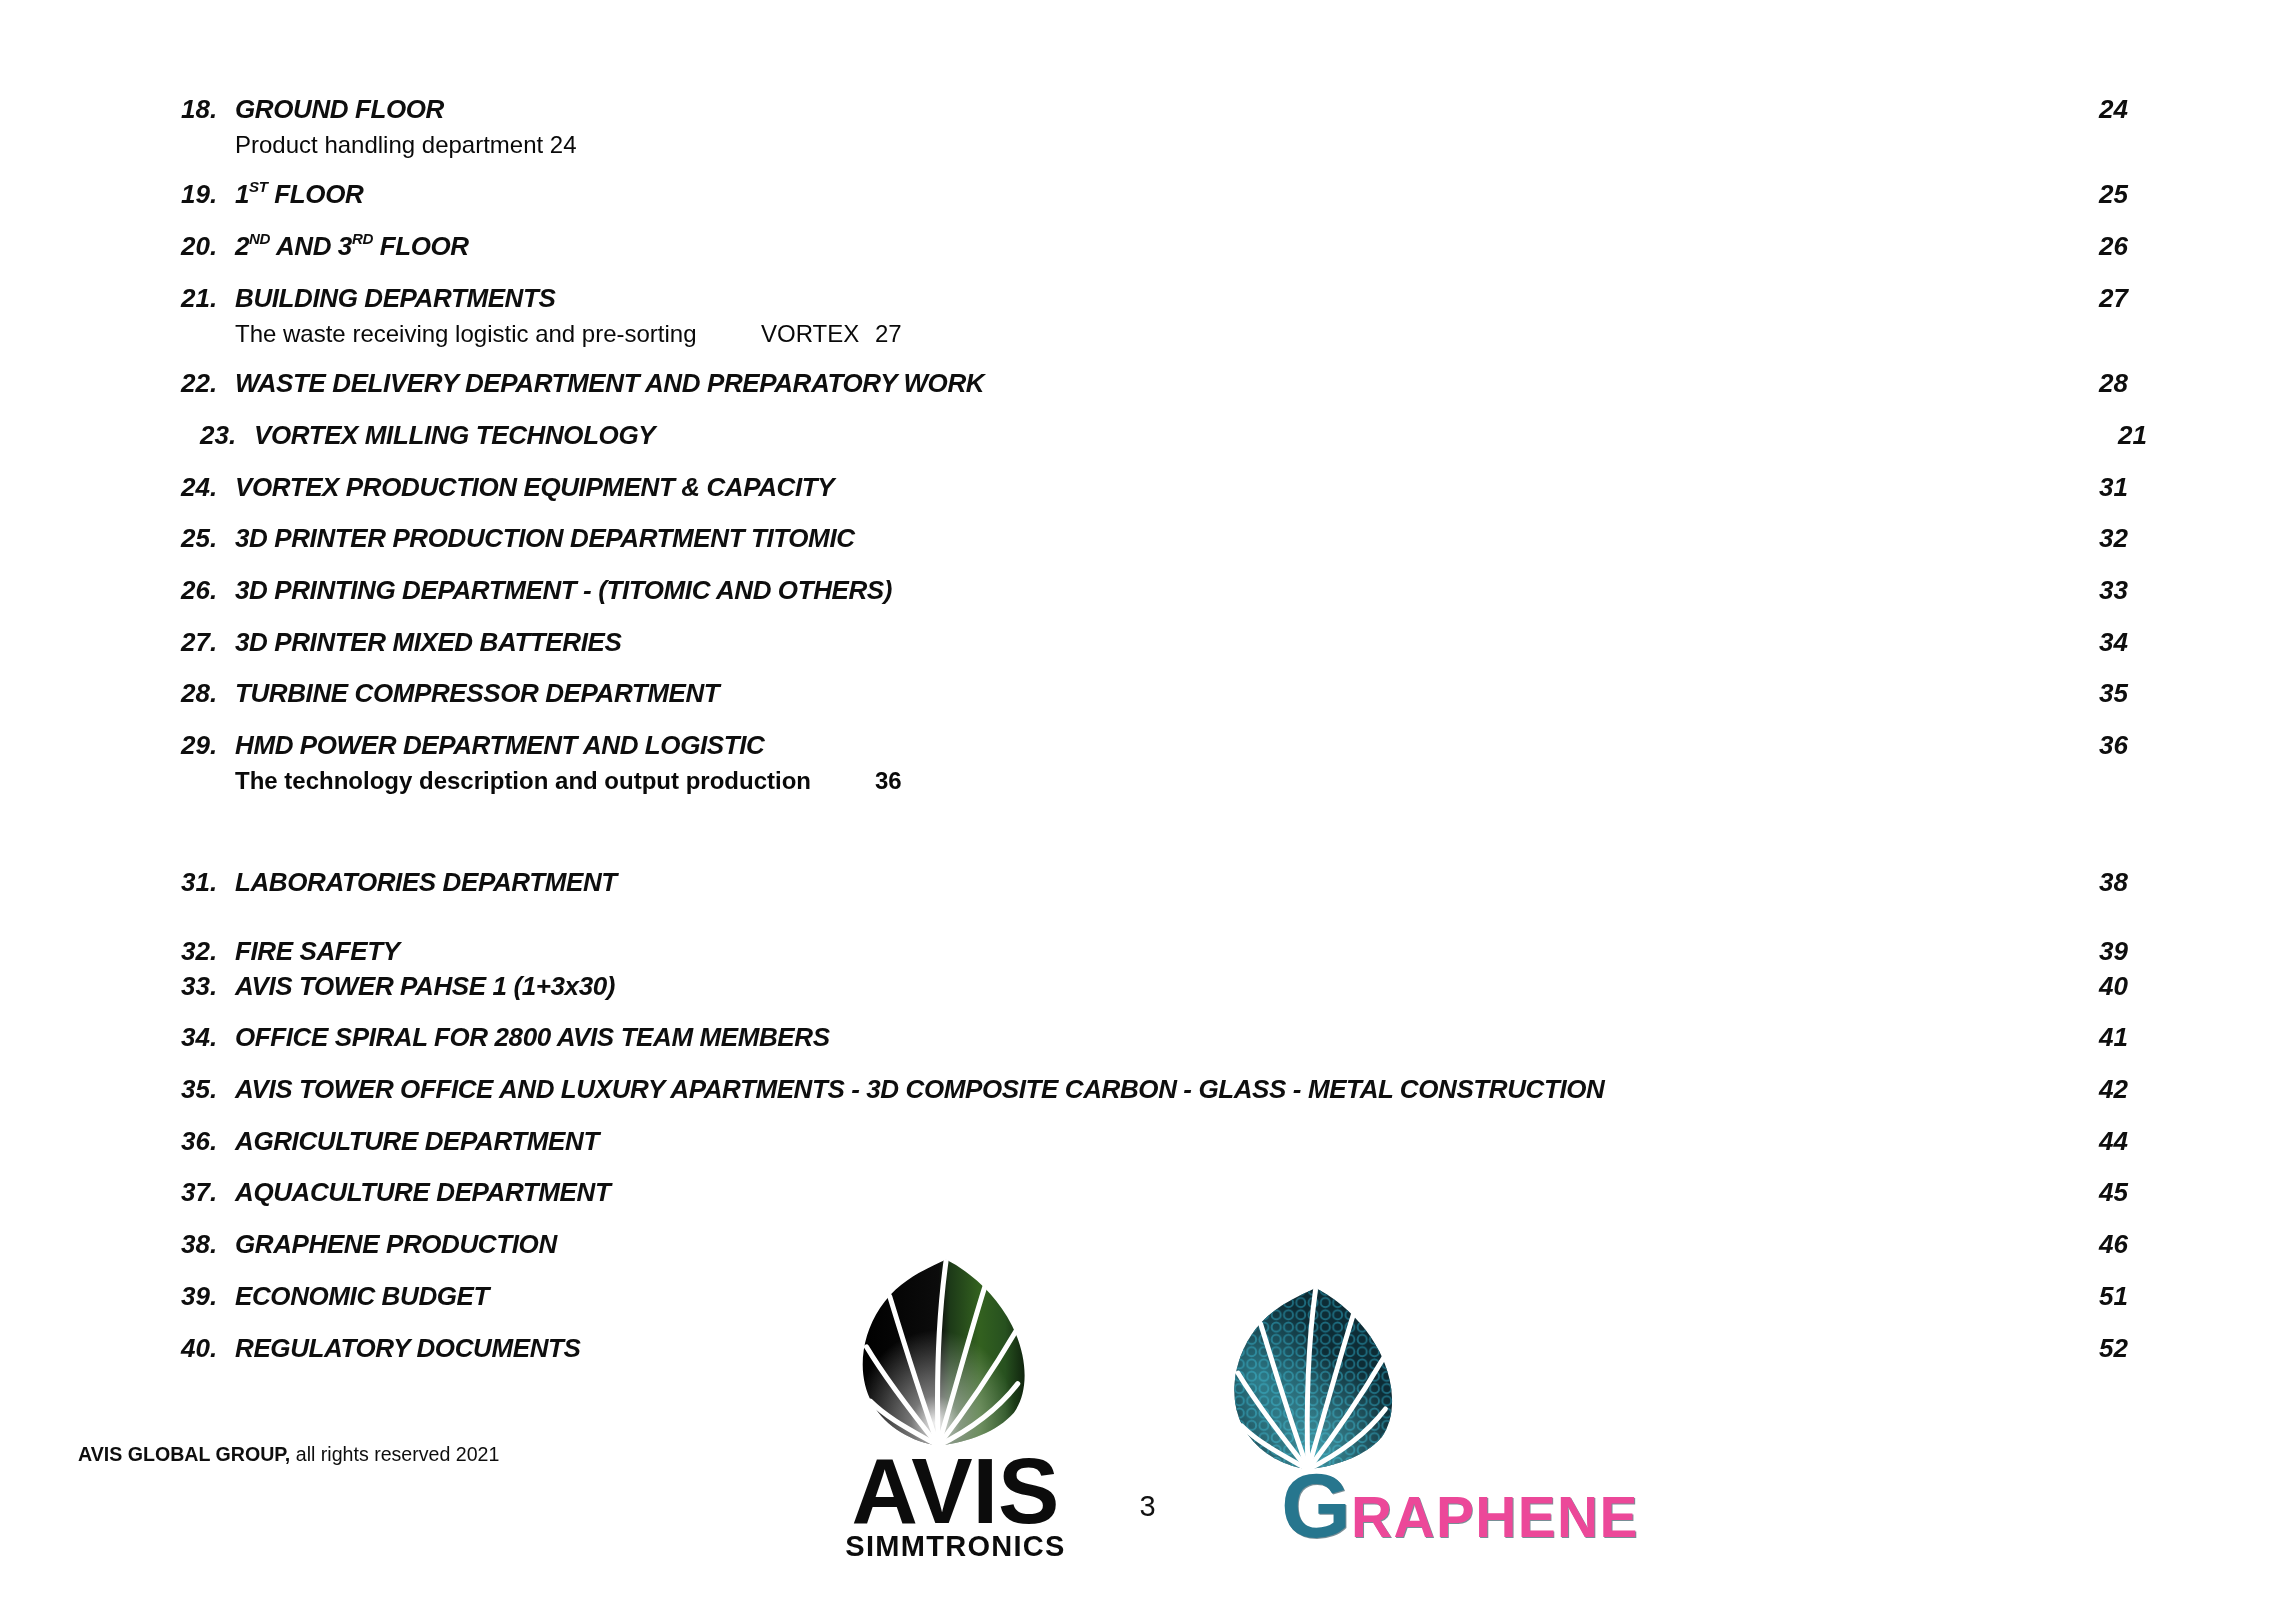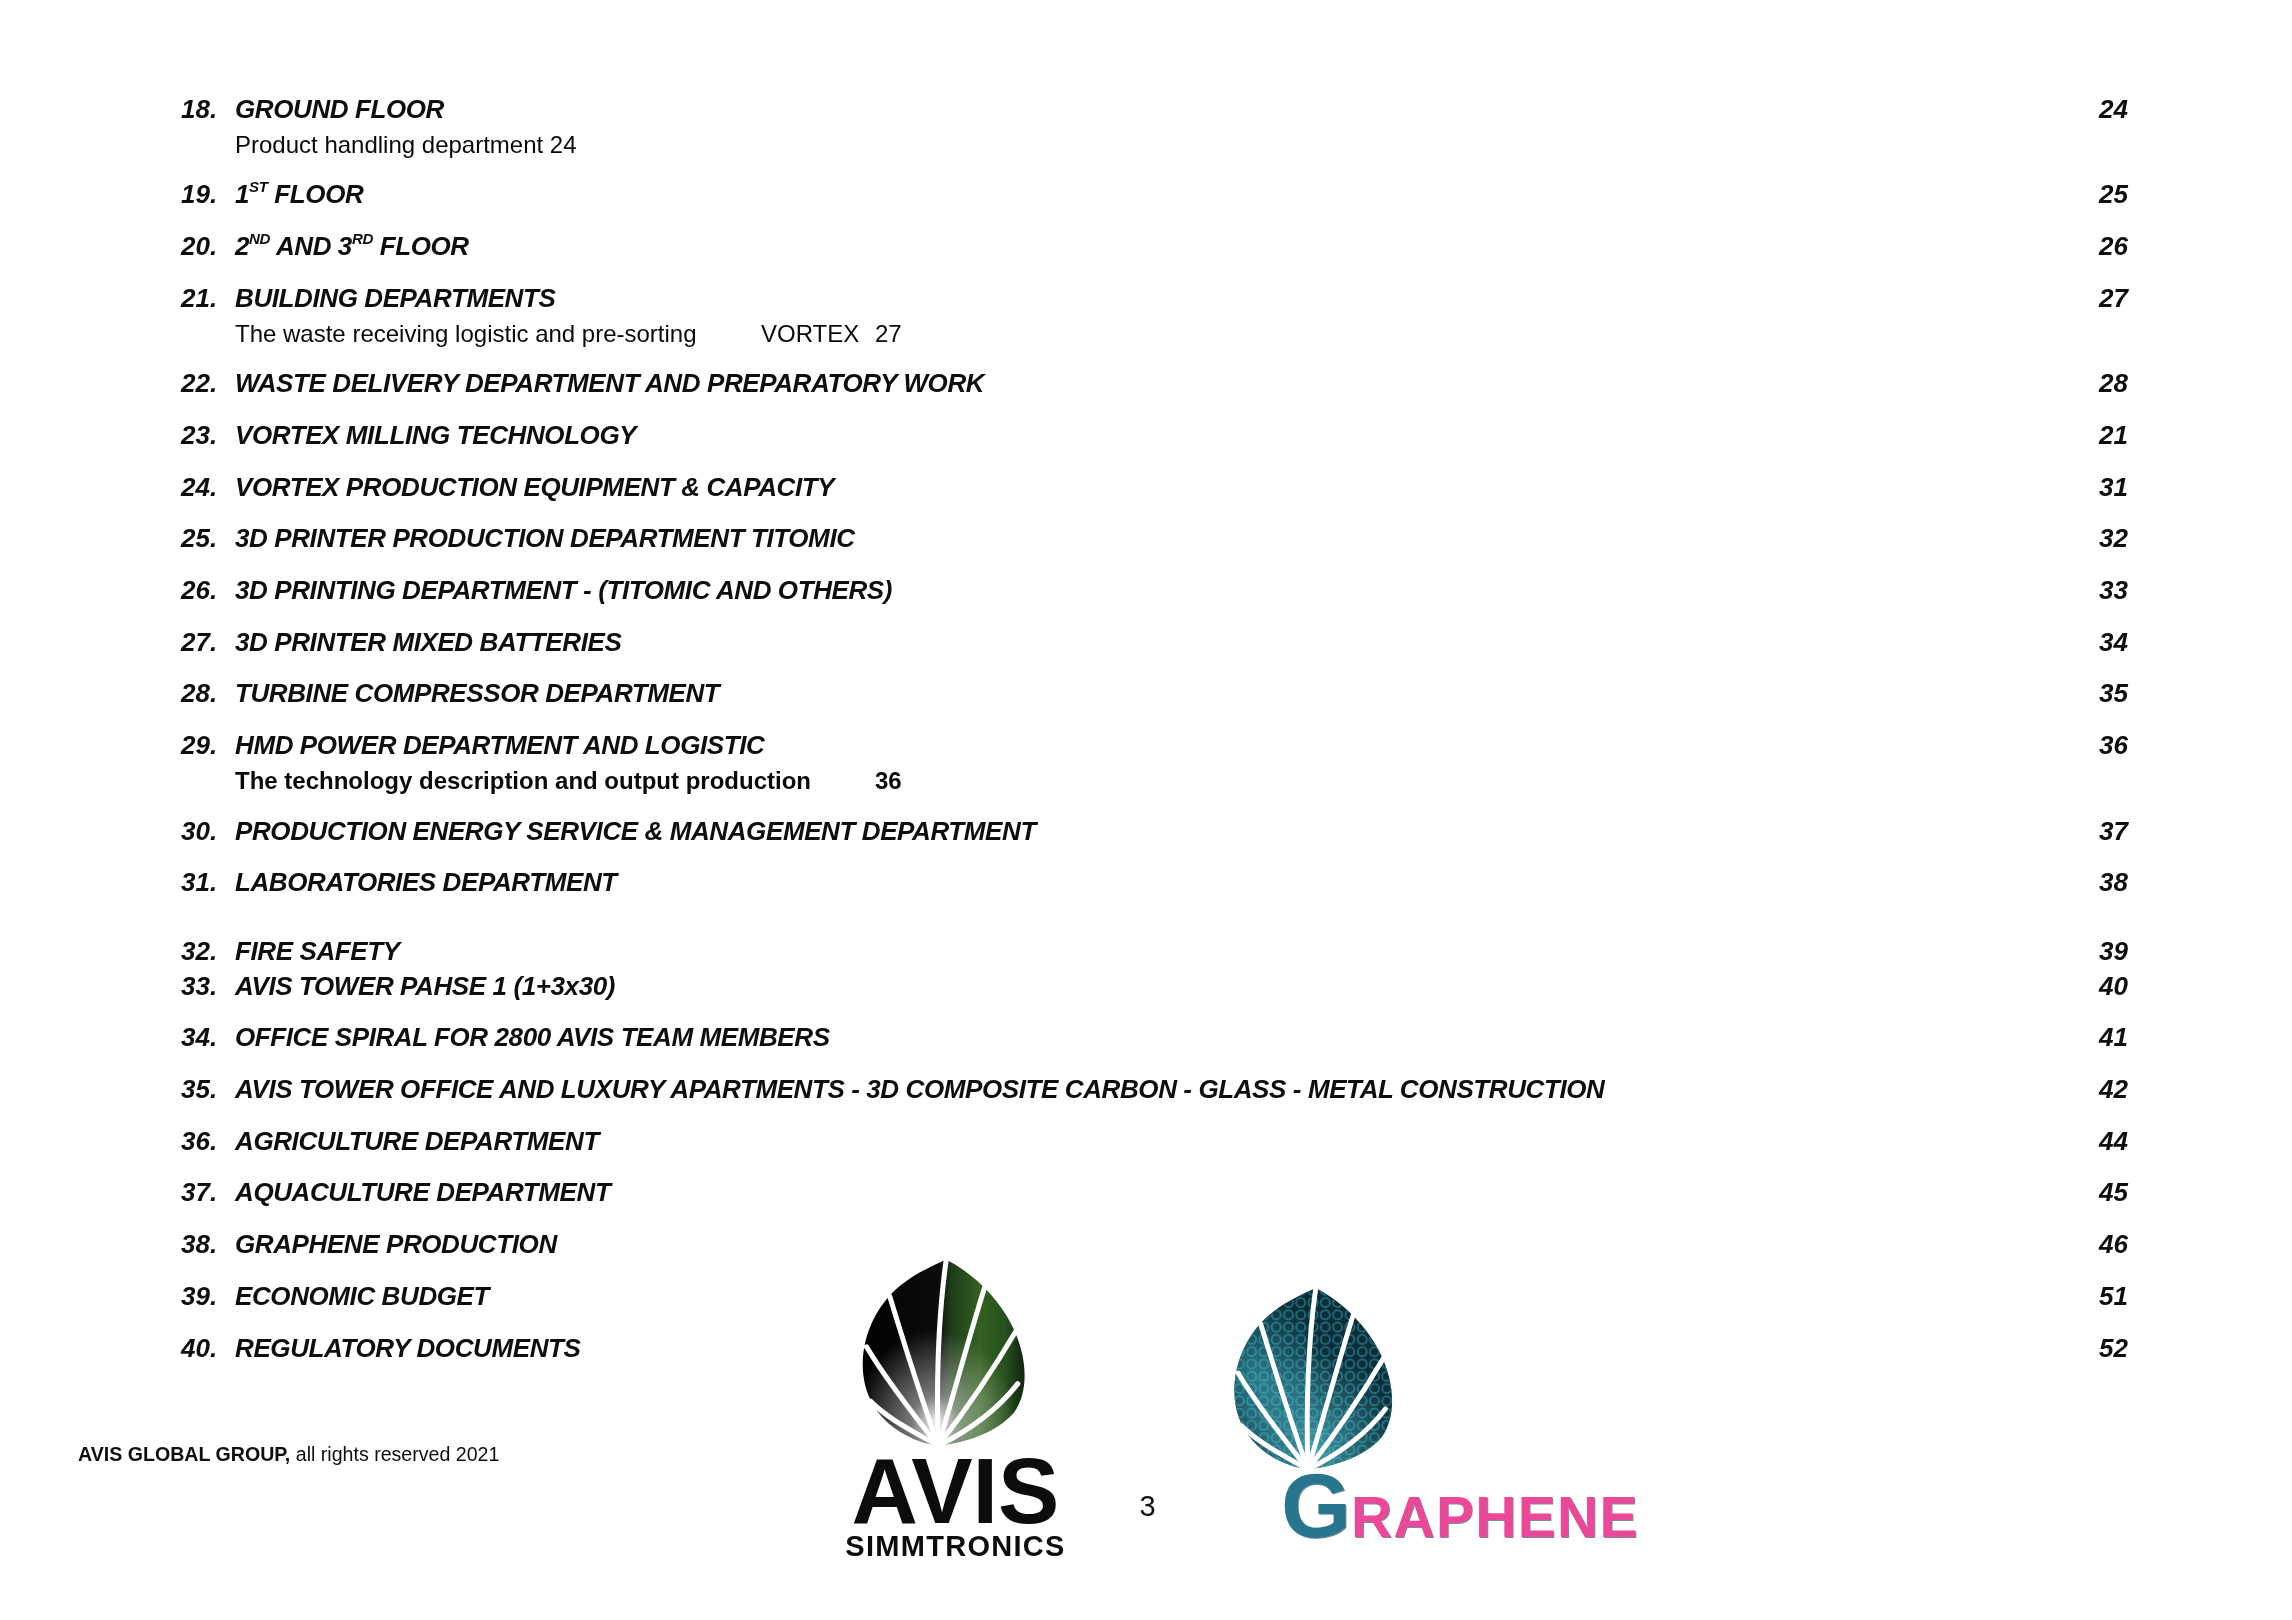--- a/index.html
+++ b/index.html
@@ -83,21 +83,21 @@
     <span class="toc-num">21.</span>
     <span class="toc-title"><span>BUILDING DEPARTMENTS</span></span>
     <span class="toc-page">27</span>
   </div>
     <div class="toc-sub" style="top: 318px;"><span>The waste receiving logistic and pre-sorting</span><span class="tab1">VORTEX</span><span class="tab2">27</span></div>
     <div class="toc-row" style="top: 365px;">
     <span class="toc-num">22.</span>
     <span class="toc-title"><span>WASTE DELIVERY DEPARTMENT AND PREPARATORY WORK</span></span>
     <span class="toc-page">28</span>
   </div>
-    <div class="toc-row" style="top: 417px;">
+    <div class="toc-row" style="top: 417px; margin-left: 19px;">
     <span class="toc-num">23.</span>
     <span class="toc-title"><span>VORTEX MILLING TECHNOLOGY</span></span>
     <span class="toc-page">21</span>
   </div>
     <div class="toc-row" style="top: 469px;">
     <span class="toc-num">24.</span>
     <span class="toc-title"><span>VORTEX PRODUCTION EQUIPMENT &amp; CAPACITY</span></span>
     <span class="toc-page">31</span>
   </div>
     <div class="toc-row" style="top: 520px;">
@@ -119,25 +119,20 @@
     <span class="toc-num">28.</span>
     <span class="toc-title"><span>TURBINE COMPRESSOR DEPARTMENT</span></span>
     <span class="toc-page">35</span>
   </div>
     <div class="toc-row" style="top: 727px;">
     <span class="toc-num">29.</span>
     <span class="toc-title"><span>HMD POWER DEPARTMENT AND LOGISTIC</span></span>
     <span class="toc-page">36</span>
   </div>
     <div class="toc-sub" style="top: 765px; font-weight: bold;"><span>The technology description and output production</span><span class="tab2">36</span></div>
-    <div class="toc-row" style="top: 813px;">
-    <span class="toc-num">30.</span>
-    <span class="toc-title"><span>PRODUCTION ENERGY SERVICE &amp; MANAGEMENT DEPARTMENT</span></span>
-    <span class="toc-page">37</span>
-  </div>
     <div class="toc-row" style="top: 864px;">
     <span class="toc-num">31.</span>
     <span class="toc-title"><span>LABORATORIES DEPARTMENT</span></span>
     <span class="toc-page">38</span>
   </div>
     <div class="toc-row" style="top: 916px; margin-top: 17px;">
     <span class="toc-num">32.</span>
     <span class="toc-title"><span>FIRE SAFETY</span></span>
     <span class="toc-page">39</span>
   </div>

